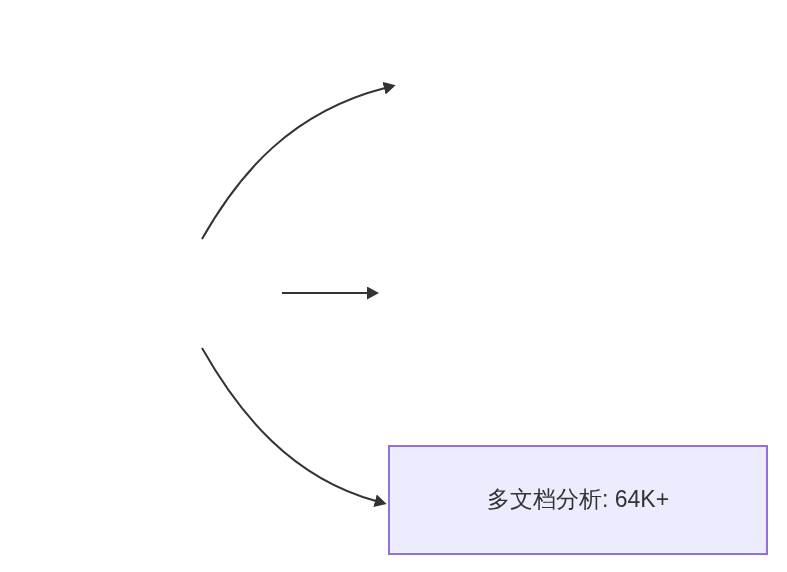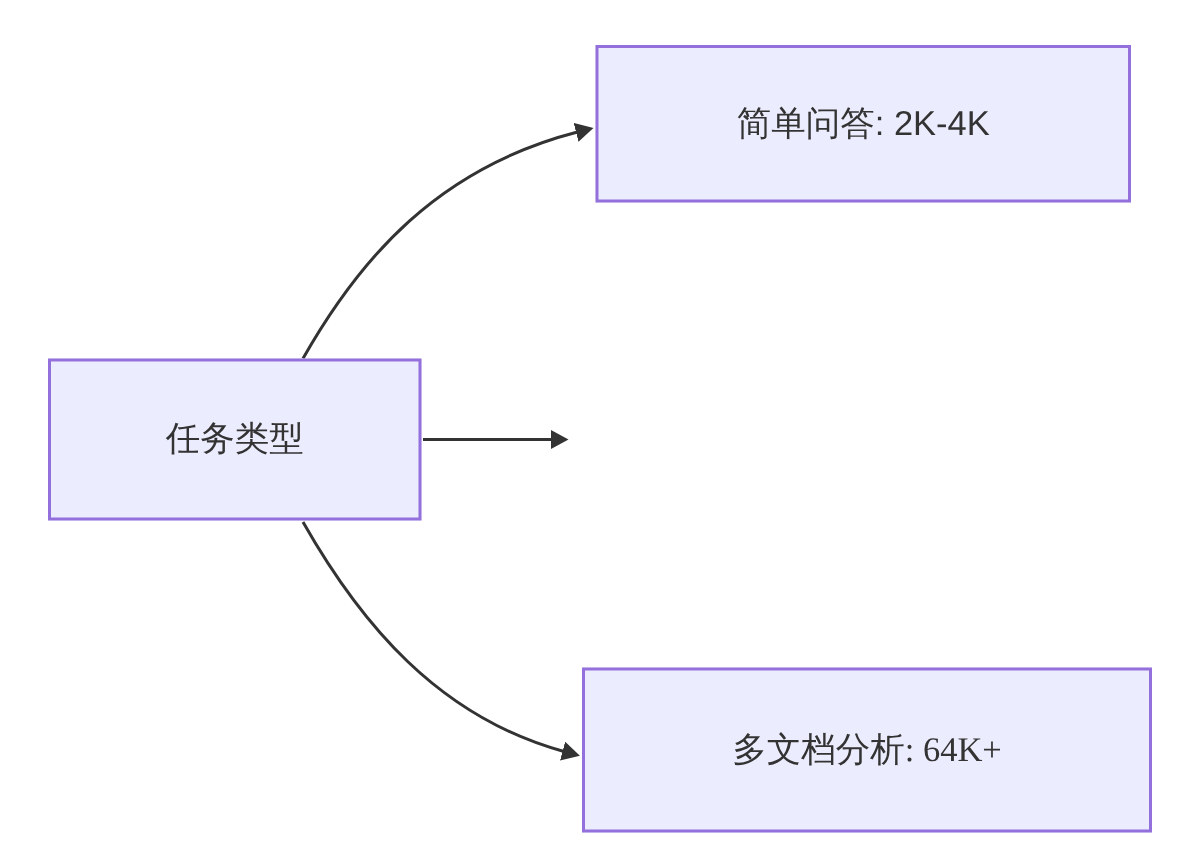--- a/index.html
+++ b/index.html
@@ -45,44 +45,38 @@
     justify-content: center;
     color: var(--text);
     font-size: 23px;
     line-height: 1.2;
     text-align: center;
     white-space: nowrap;
   }
   .node-root    { left: 32px;  top: 239px; width: 249px; height: 108px; }
   .node-child-0 { left: 397px; top: 30px;  width: 357px; height: 105px; }
   .node-child-1 { left: 380px; top: 239px; width: 391px; height: 106px; }
-  .node-child-2 { left: 388px; top: 445px; width: 380px; height: 110px; font-family: Liberation Serif, serif; }
+  .node-child-2 { left: 388px; top: 445px; width: 380px; height: 110px; }
 </style>
 </head>
 <body>
 
 <div class="canvas">
 
   <svg class="edges" width="787" height="572" viewBox="0 0 787 572" xmlns="http://www.w3.org/2000/svg">
     <defs>
       <marker id="arrowhead" markerUnits="userSpaceOnUse" markerWidth="13" markerHeight="13" refX="1" refY="6.5" orient="auto">
         <path class="arrowhead-shape" d="M0,0 L12,6.5 L0,13 z"></path>
       </marker>
     </defs>
     <path class="edge" d="M 202,239 C 240,172 292,112 385,88" marker-end="url(#arrowhead)"></path>
     <path class="edge" d="M 282,293 L 368,293" marker-end="url(#arrowhead)"></path>
     <path class="edge" d="M 202,348 C 240,415 292,478 376,501" marker-end="url(#arrowhead)"></path>
   </svg>
 
-  <div class="node node-root">
-    <span>任务类型</span>
-  </div>
 
-  <div class="node node-child-0">
-    <span>简单问答: 2K-4K</span>
-  </div>
 
 
   <div class="node node-child-2">
     <span>多文档分析: 64K+</span>
   </div>
 
 </div>
 
 </body></html>

